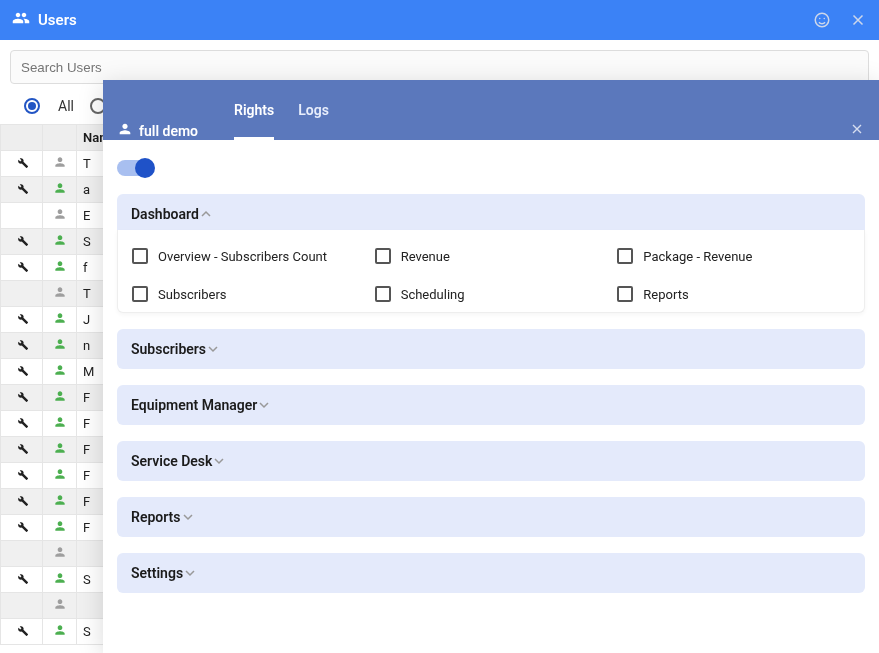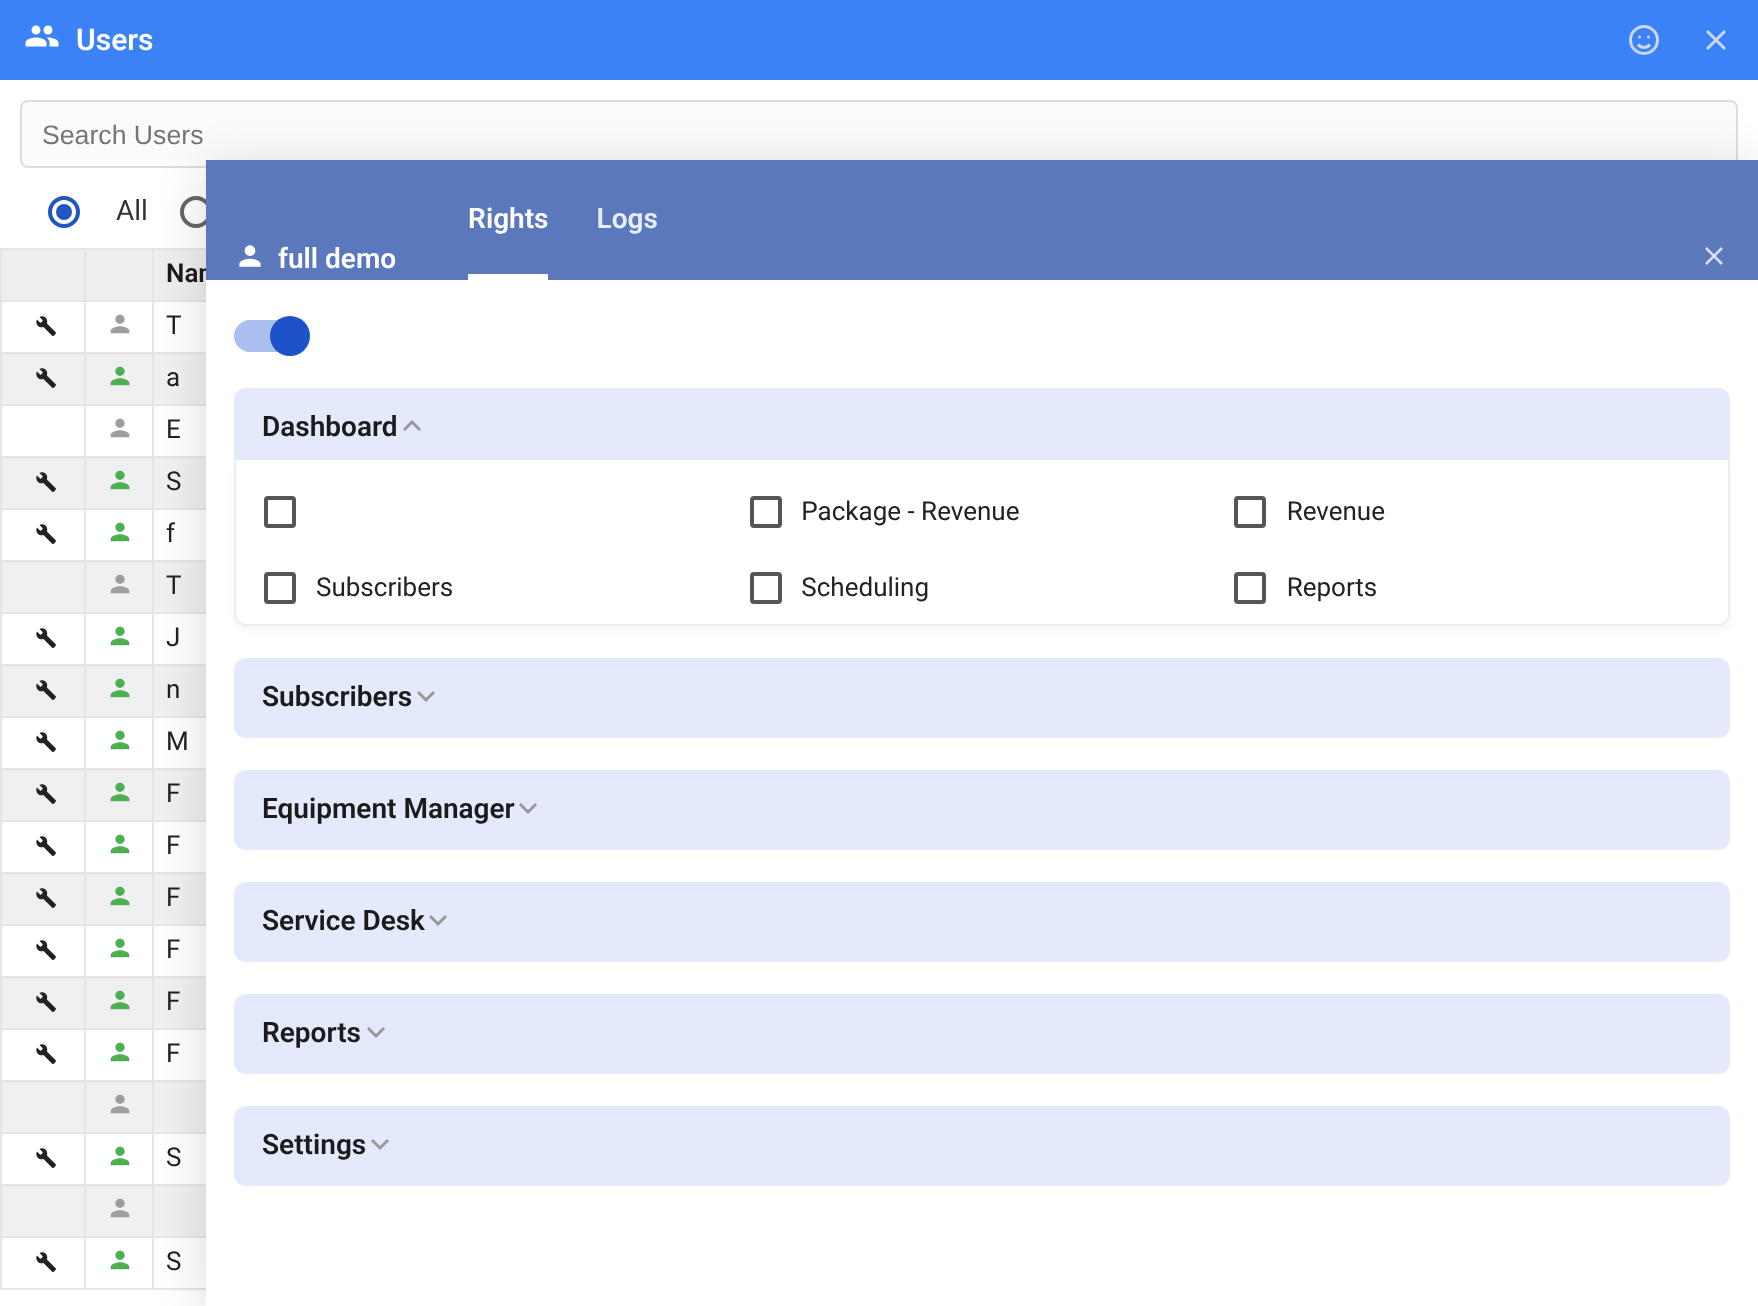--- a/index.html
+++ b/index.html
@@ -387,28 +387,29 @@
           <span class="caret">
             <svg viewBox="0 0 10 10">
                 <path d="M1 7l4-4 4 4" fill="none" stroke="currentColor" stroke-width="1.5"></path>
               </svg>
           </span>
         </div>
         <div class="section-body-card">
           <div class="checks" id="dashboard-checks">
               <div class="check-item">
                 <span class="checkbox"></span>
+                <span>Overview - Subscribers Count</span>
+              </div>
+              <div class="check-item">
+                <span class="checkbox"></span>
+                <span>Revenue</span>
               </div>
               <div class="check-item">
                 <span class="checkbox"></span>
                 <span>Package - Revenue</span>
-              </div>
-              <div class="check-item">
-                <span class="checkbox"></span>
-                <span>Revenue</span>
               </div>
               <div class="check-item">
                 <span class="checkbox"></span>
                 <span>Subscribers</span>
               </div>
               <div class="check-item">
                 <span class="checkbox"></span>
                 <span>Scheduling</span>
               </div>
               <div class="check-item">

